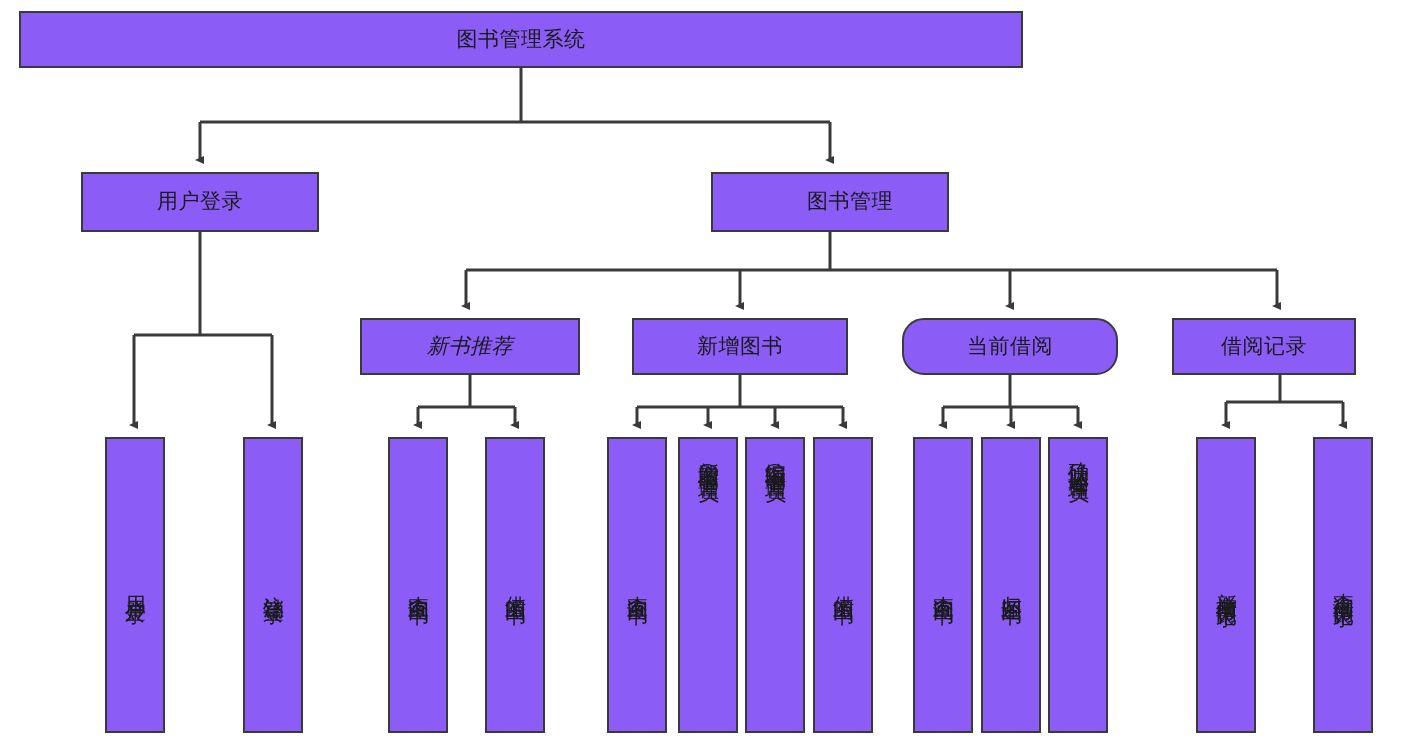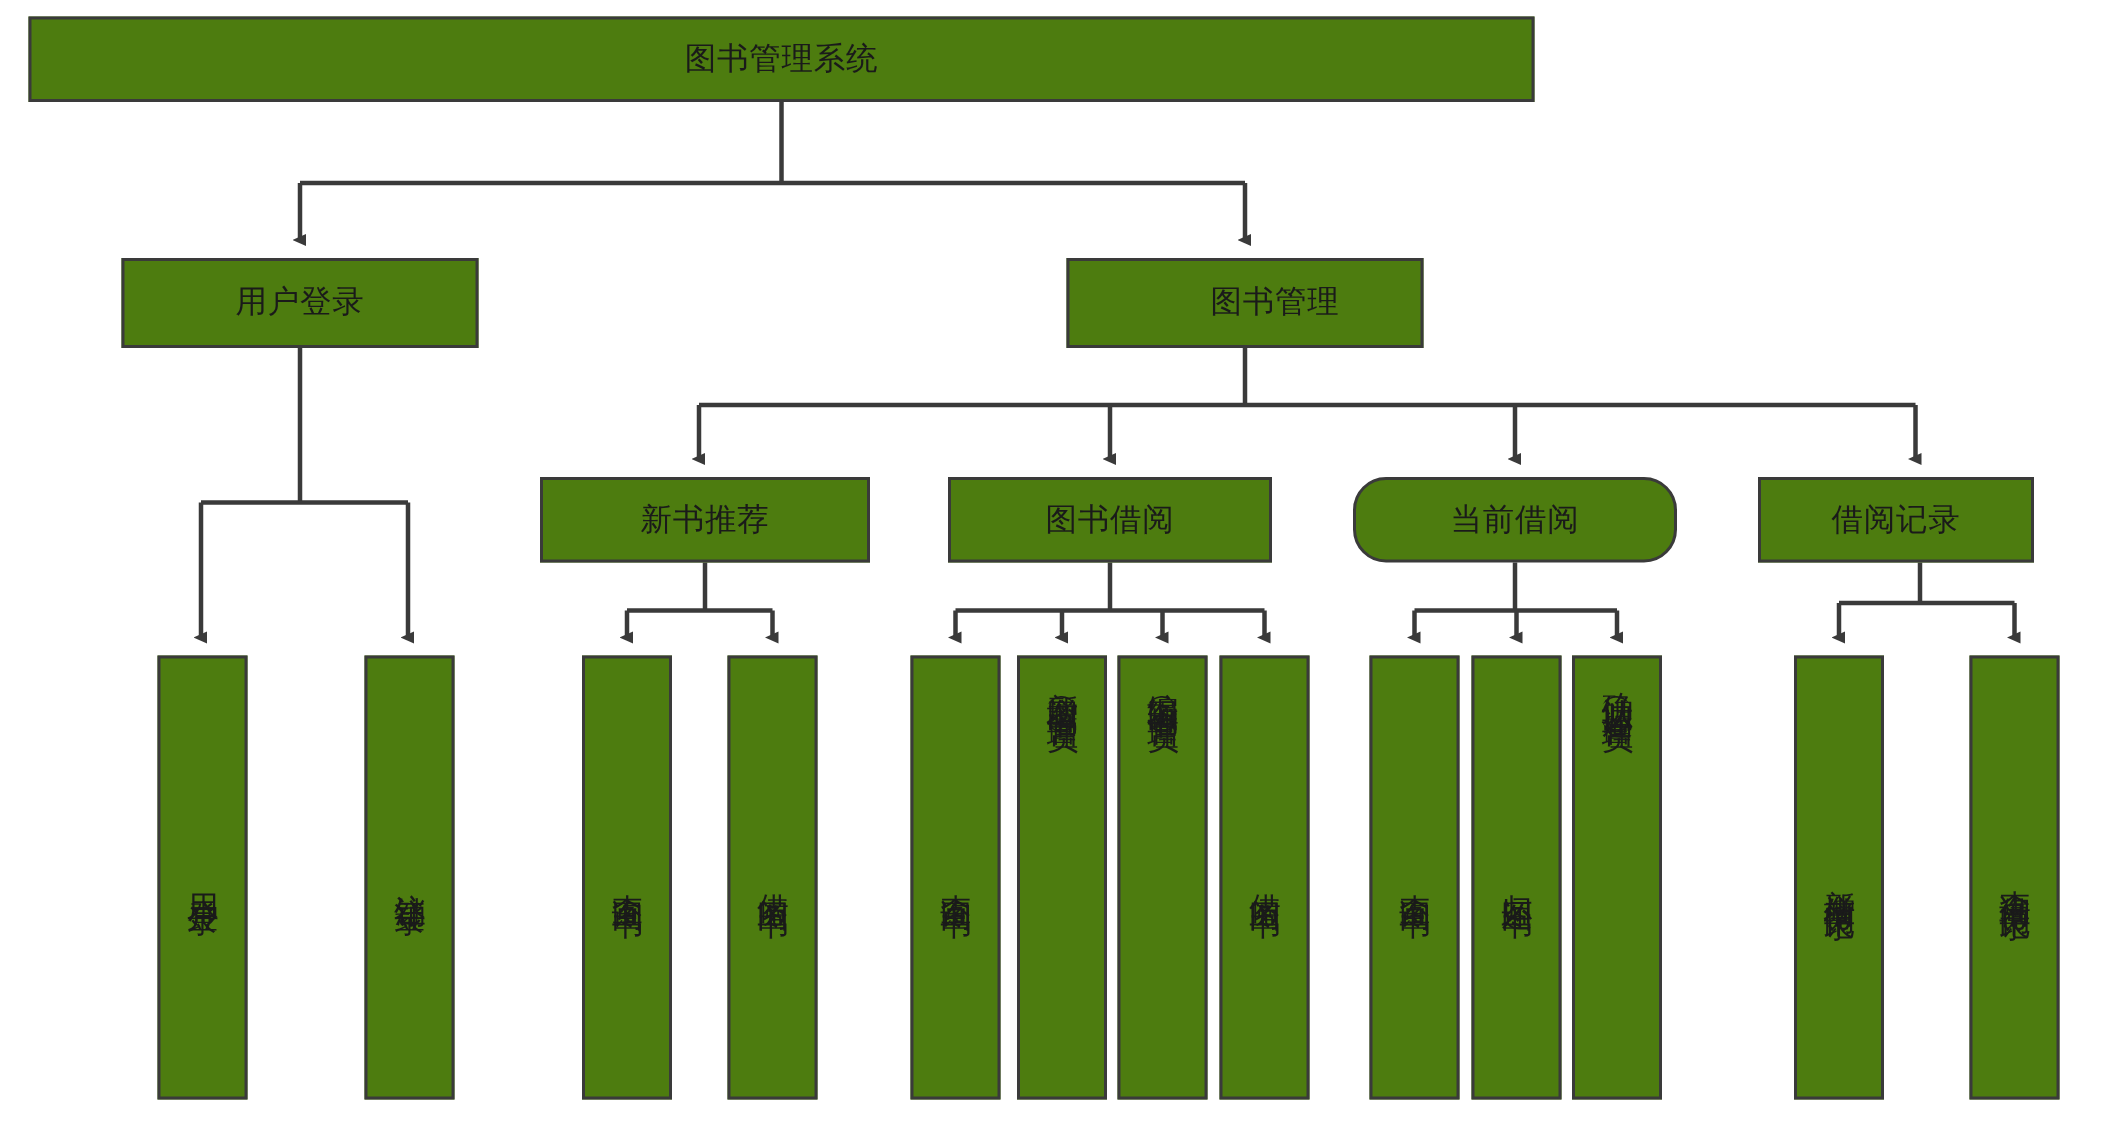--- a/index.html
+++ b/index.html
@@ -14,21 +14,21 @@
     position: relative;
     width: 1405px;
     height: 747px;
     background: #ffffff;
     overflow: hidden;
   }
   .node {
     position: absolute;
     box-sizing: border-box;
     border: 2px solid #3a3a3a;
-    background: #4d7c0f;
+    background: #8b5cf6;
     color: #1a1a1a;
     display: flex;
     align-items: center;
     justify-content: center;
   }
   .node.h {
     font-size: 21px;
     line-height: 1.1;
     letter-spacing: 0.5px;
   }
@@ -127,25 +127,25 @@
     <span>图书管理系统</span>
   </div>
 
   <div class="node h" style="left:81px; top:172px; width:238px; height:60px;">
     <span>用户登录</span>
   </div>
   <div class="node h" style="left:711px; top:172px; width:238px; height:60px;padding-left:40px;">
     <span>图书管理</span>
   </div>
 
-  <div class="node h" style="left:360px; top:318px; width:220px; height:57px;">
+  <div class="node h" style="left:360px; top:318px; width:220px; height:57px;font-style:italic;">
     <span>新书推荐</span>
   </div>
   <div class="node h" style="left:632px; top:318px; width:216px; height:57px;">
-    <span>图书借阅</span>
+    <span>新增图书</span>
   </div>
   <div class="node h" style="left:902px; top:318px; width:216px; height:57px;border-radius:22px;">
     <span>当前借阅</span>
   </div>
   <div class="node h" style="left:1172px; top:318px; width:184px; height:57px;">
     <span>借阅记录</span>
   </div>
 
   <div class="node v" style="left:105px; top:437px; width:60px; height:296px;">
     <span class="vtext">用户登录</span>

